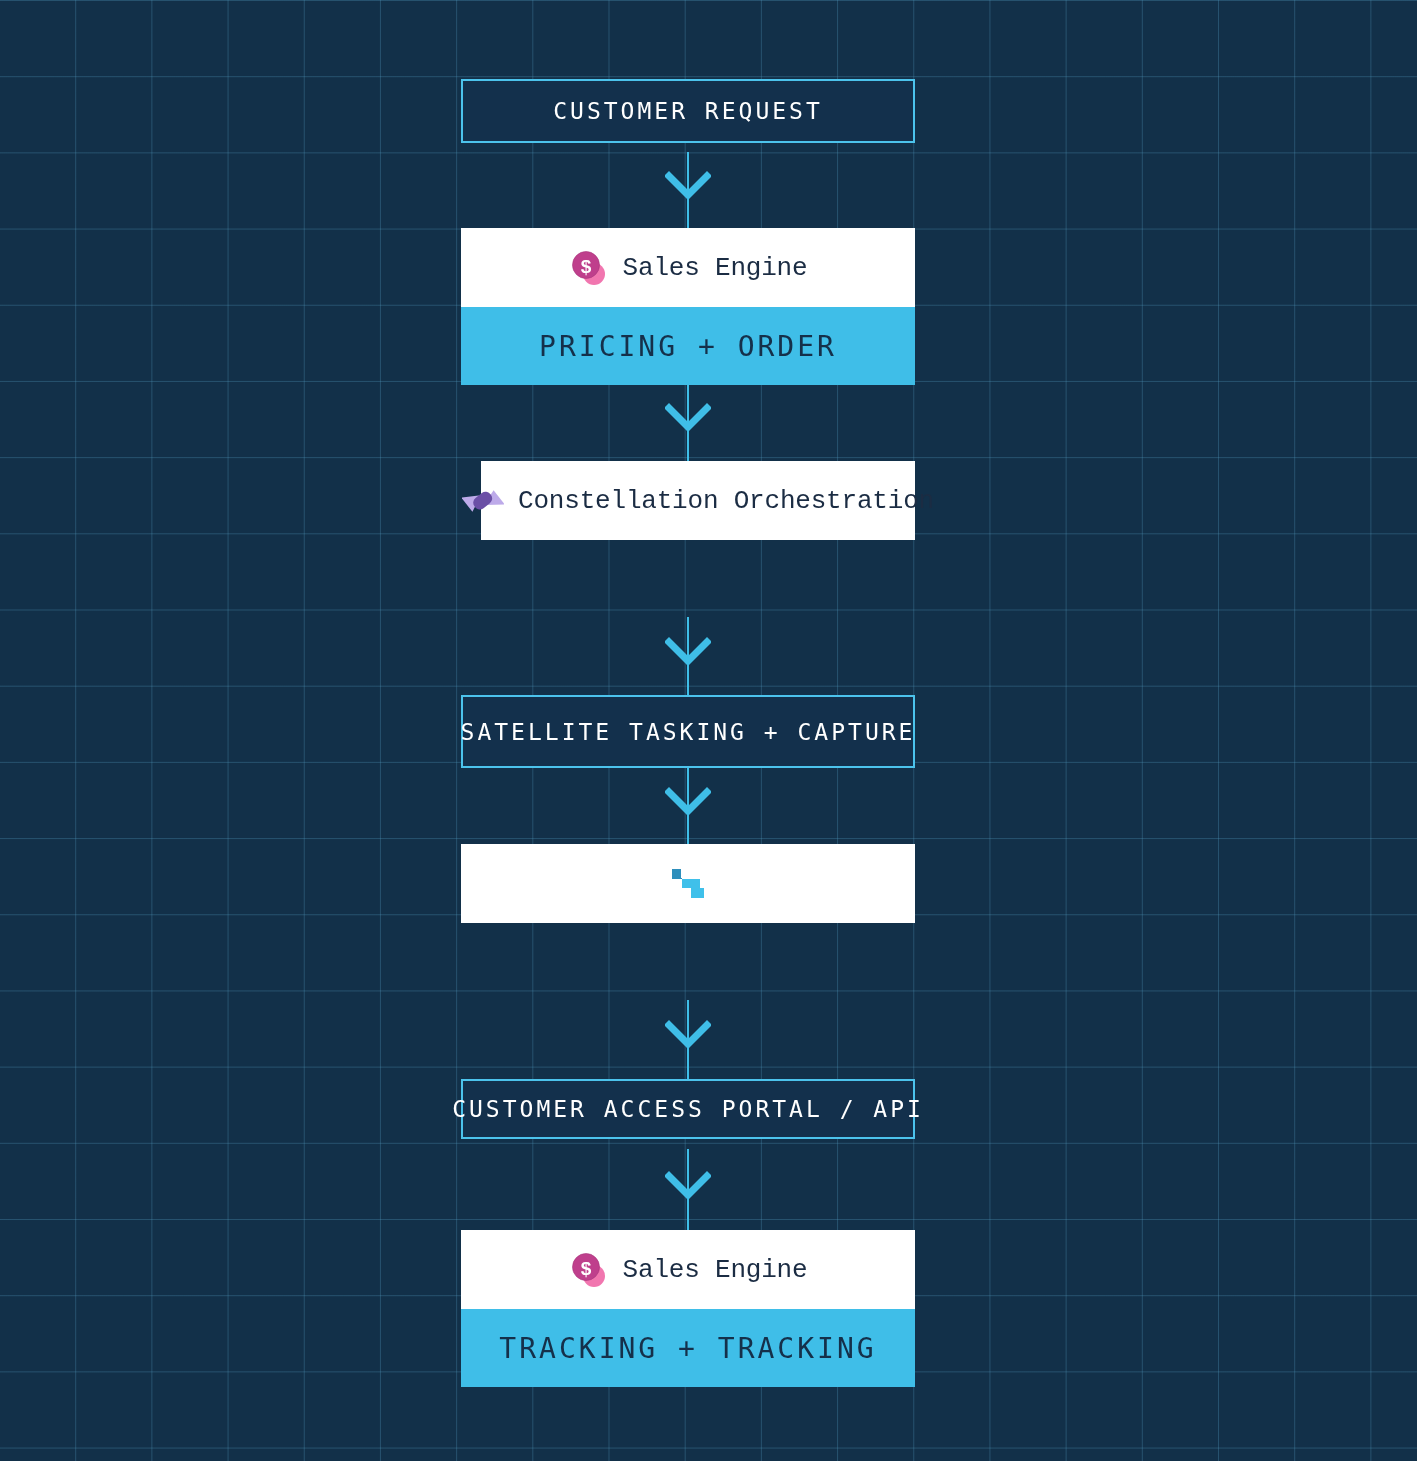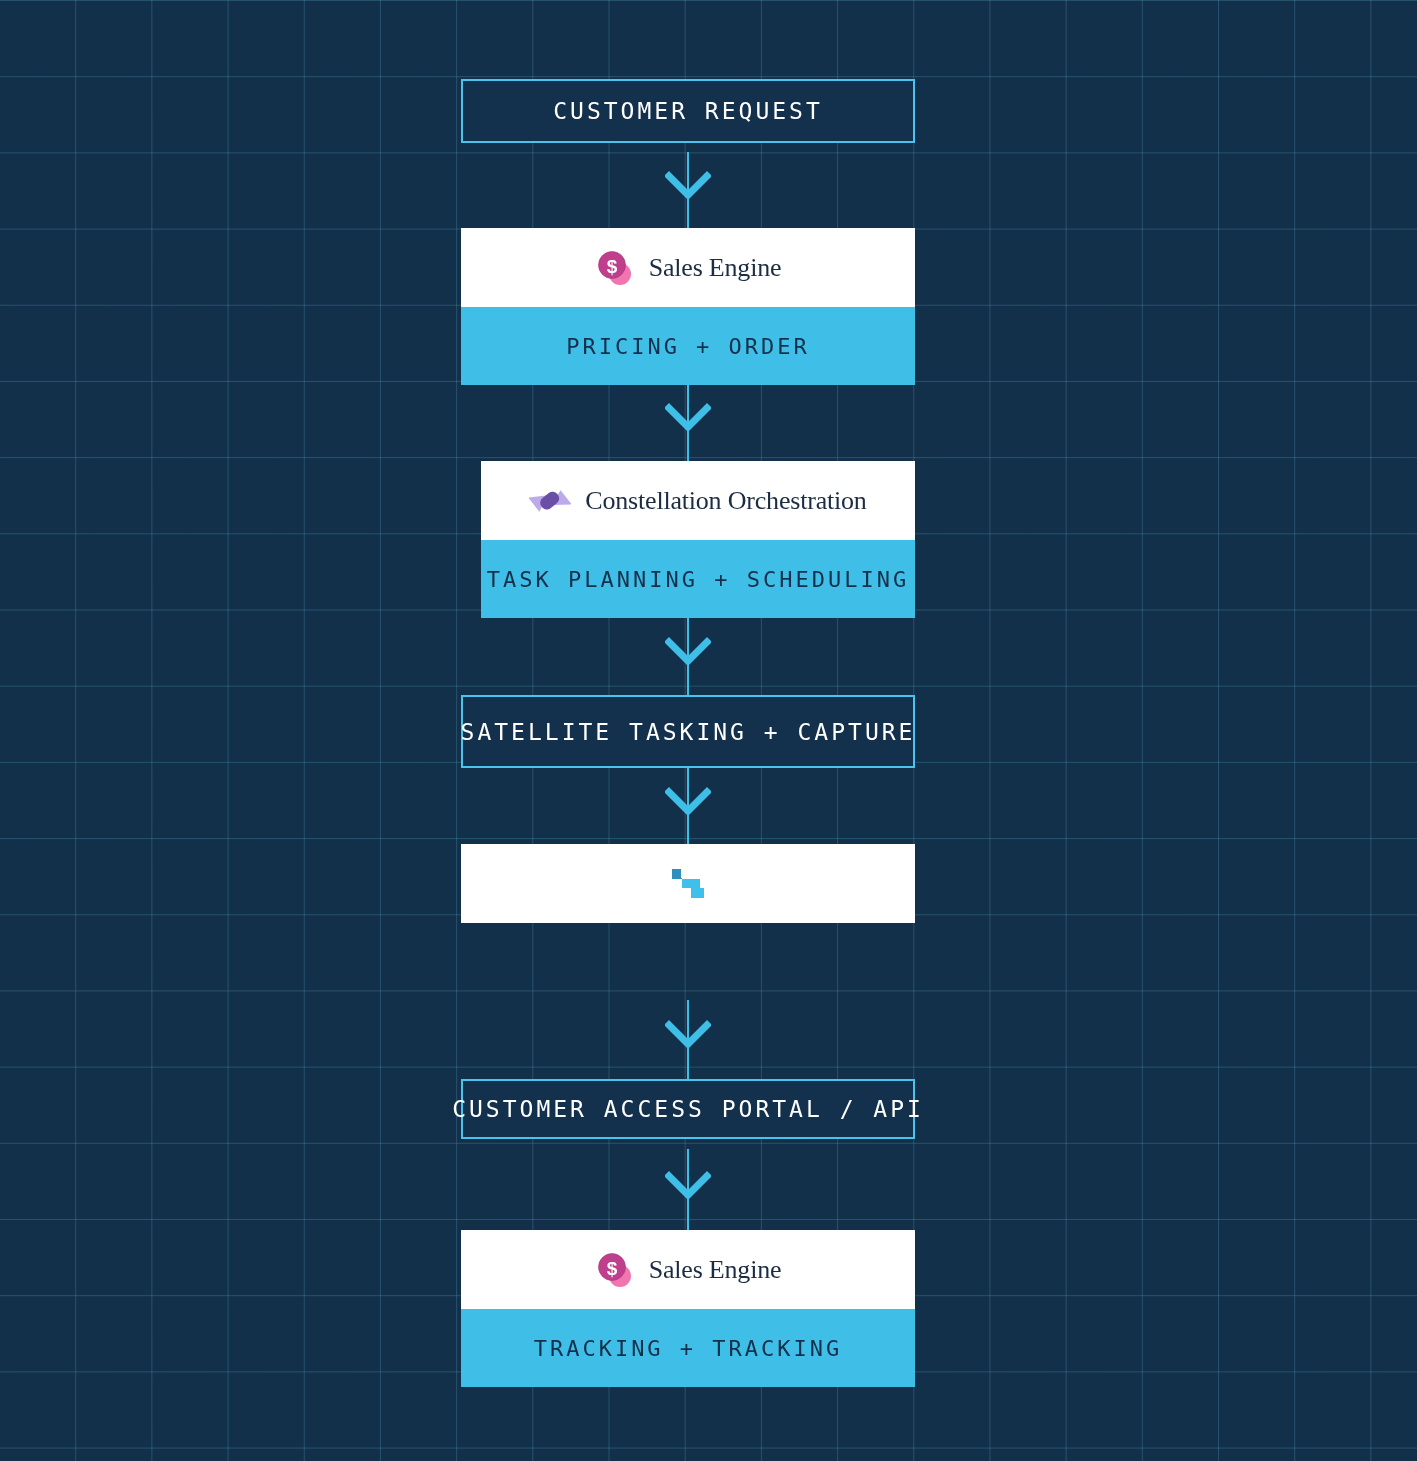--- a/index.html
+++ b/index.html
@@ -59,37 +59,37 @@
   .card-head {
     background: #ffffff;
     height: 79px;
     display: flex;
     align-items: center;
     justify-content: center;
     gap: 14px;
   }
   .card-head .brand-name {
     color: #1b2c43;
-    font-family: Liberation Serif, serif;
+    font-family: Liberation Mono, monospace;
     font-size: 26px;
     font-weight: 400;
     letter-spacing: -0.2px;
     white-space: nowrap;
   }
   .card-band {
     background: #3fbee8;
     height: 78px;
     display: flex;
     align-items: center;
     justify-content: center;
   }
   .card-band .mono-label {
     color: #15304a;
     font-family: "DejaVu Sans Mono", monospace;
-    font-size: 22px;
+    font-size: 28px;
     letter-spacing: 3.0px;
     font-weight: 400;
     white-space: pre;
   }
 
   .logo { flex: 0 0 auto; display: block; }
 
   
   .connector {
     position: absolute;
@@ -165,23 +165,20 @@
     <div class="card-head">
       <svg class="logo" width="42" height="42" viewBox="0 0 42 42">
         <g transform="rotate(-38 21 21)">
           <path d="M21 14 L6 5 L6 23 L21 16 Z" fill="#bdaae9"></path>
           <path d="M21 26 L36 37 L36 19 L21 24 Z" fill="#bdaae9"></path>
           <rect x="11" y="14" width="20" height="13" rx="6" fill="#6b4fa6"></rect>
         </g>
       </svg>
       <span class="brand-name">Constellation Orchestration</span>
     </div>
-    <div class="card-band">
-      <span class="mono-label">TASK PLANNING + SCHEDULING</span>
-    </div>
   </div>
 
   <div class="node-outline" style="top:695px;height:73px;">
     <span class="mono-label">SATELLITE TASKING + CAPTURE</span>
   </div>
 
   <div class="node-card" style="top:844px;">
     <div class="card-head">
       <svg class="logo" width="38" height="38" viewBox="0 0 38 38">
         <path d="M3 4 H12 V14 H22 V23 H13 V13 H3 Z" fill="#2e8fbc"></path>

